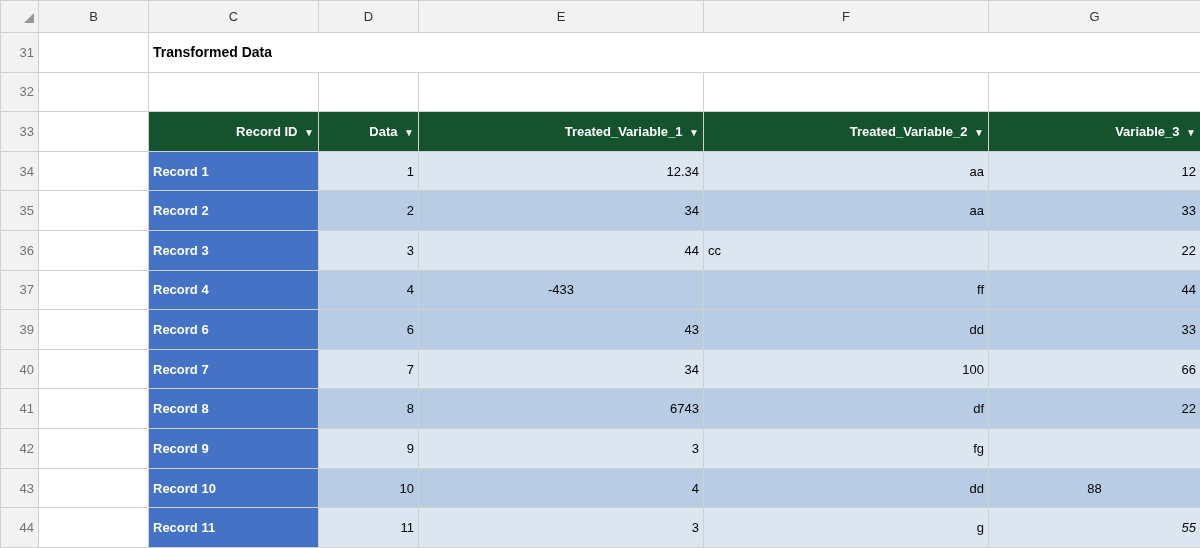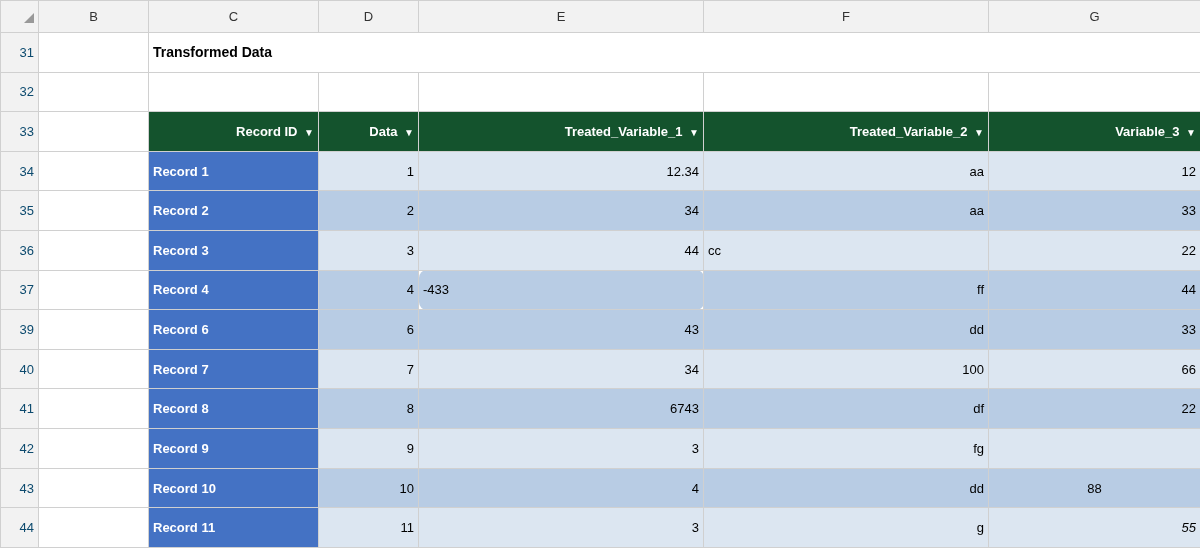--- a/index.html
+++ b/index.html
@@ -50,21 +50,21 @@
       font-size: 13px;
       color: #333;
       border: 1px solid #b0b0b0;
     }
 
     
     .row-num {
       background: #f2f2f2;
       text-align: right;
       padding-right: 6px;
-      color: #0c4a6e;
+      color: #737373;
       font-size: 13px;
       border: 1px solid #b0b0b0;
     }
 
     
     .cell-normal {
       background: #fff;
       text-align: left;
     }
 
@@ -227,21 +227,21 @@
         <td class="data-row-light" style="text-align: right;">3</td>
         <td class="data-row-light" style="text-align: right;">44</td>
         <td class="data-row-light" style="text-align: left;">cc</td>
         <td class="data-row-light" style="text-align: right;">22</td>
       </tr>
       <tr>
         <td class="row-num">37</td>
         <td class="cell-normal"></td>
         <td class="data-record-id">Record 4</td>
         <td class="data-row-dark" style="text-align: right;">4</td>
-        <td class="data-row-dark" style="text-align: left; border-radius: 8px;">-433</td>
+        <td class="data-row-dark" style="text-align: center;">-433</td>
         <td class="data-row-dark" style="text-align: right;">ff</td>
         <td class="data-row-dark" style="text-align: right;">44</td>
       </tr>
       <tr>
         <td class="row-num">39</td>
         <td class="cell-normal"></td>
         <td class="data-record-id">Record 6</td>
         <td class="data-row-dark" style="text-align: right;">6</td>
         <td class="data-row-dark" style="text-align: right;">43</td>
         <td class="data-row-dark" style="text-align: right;">dd</td>

